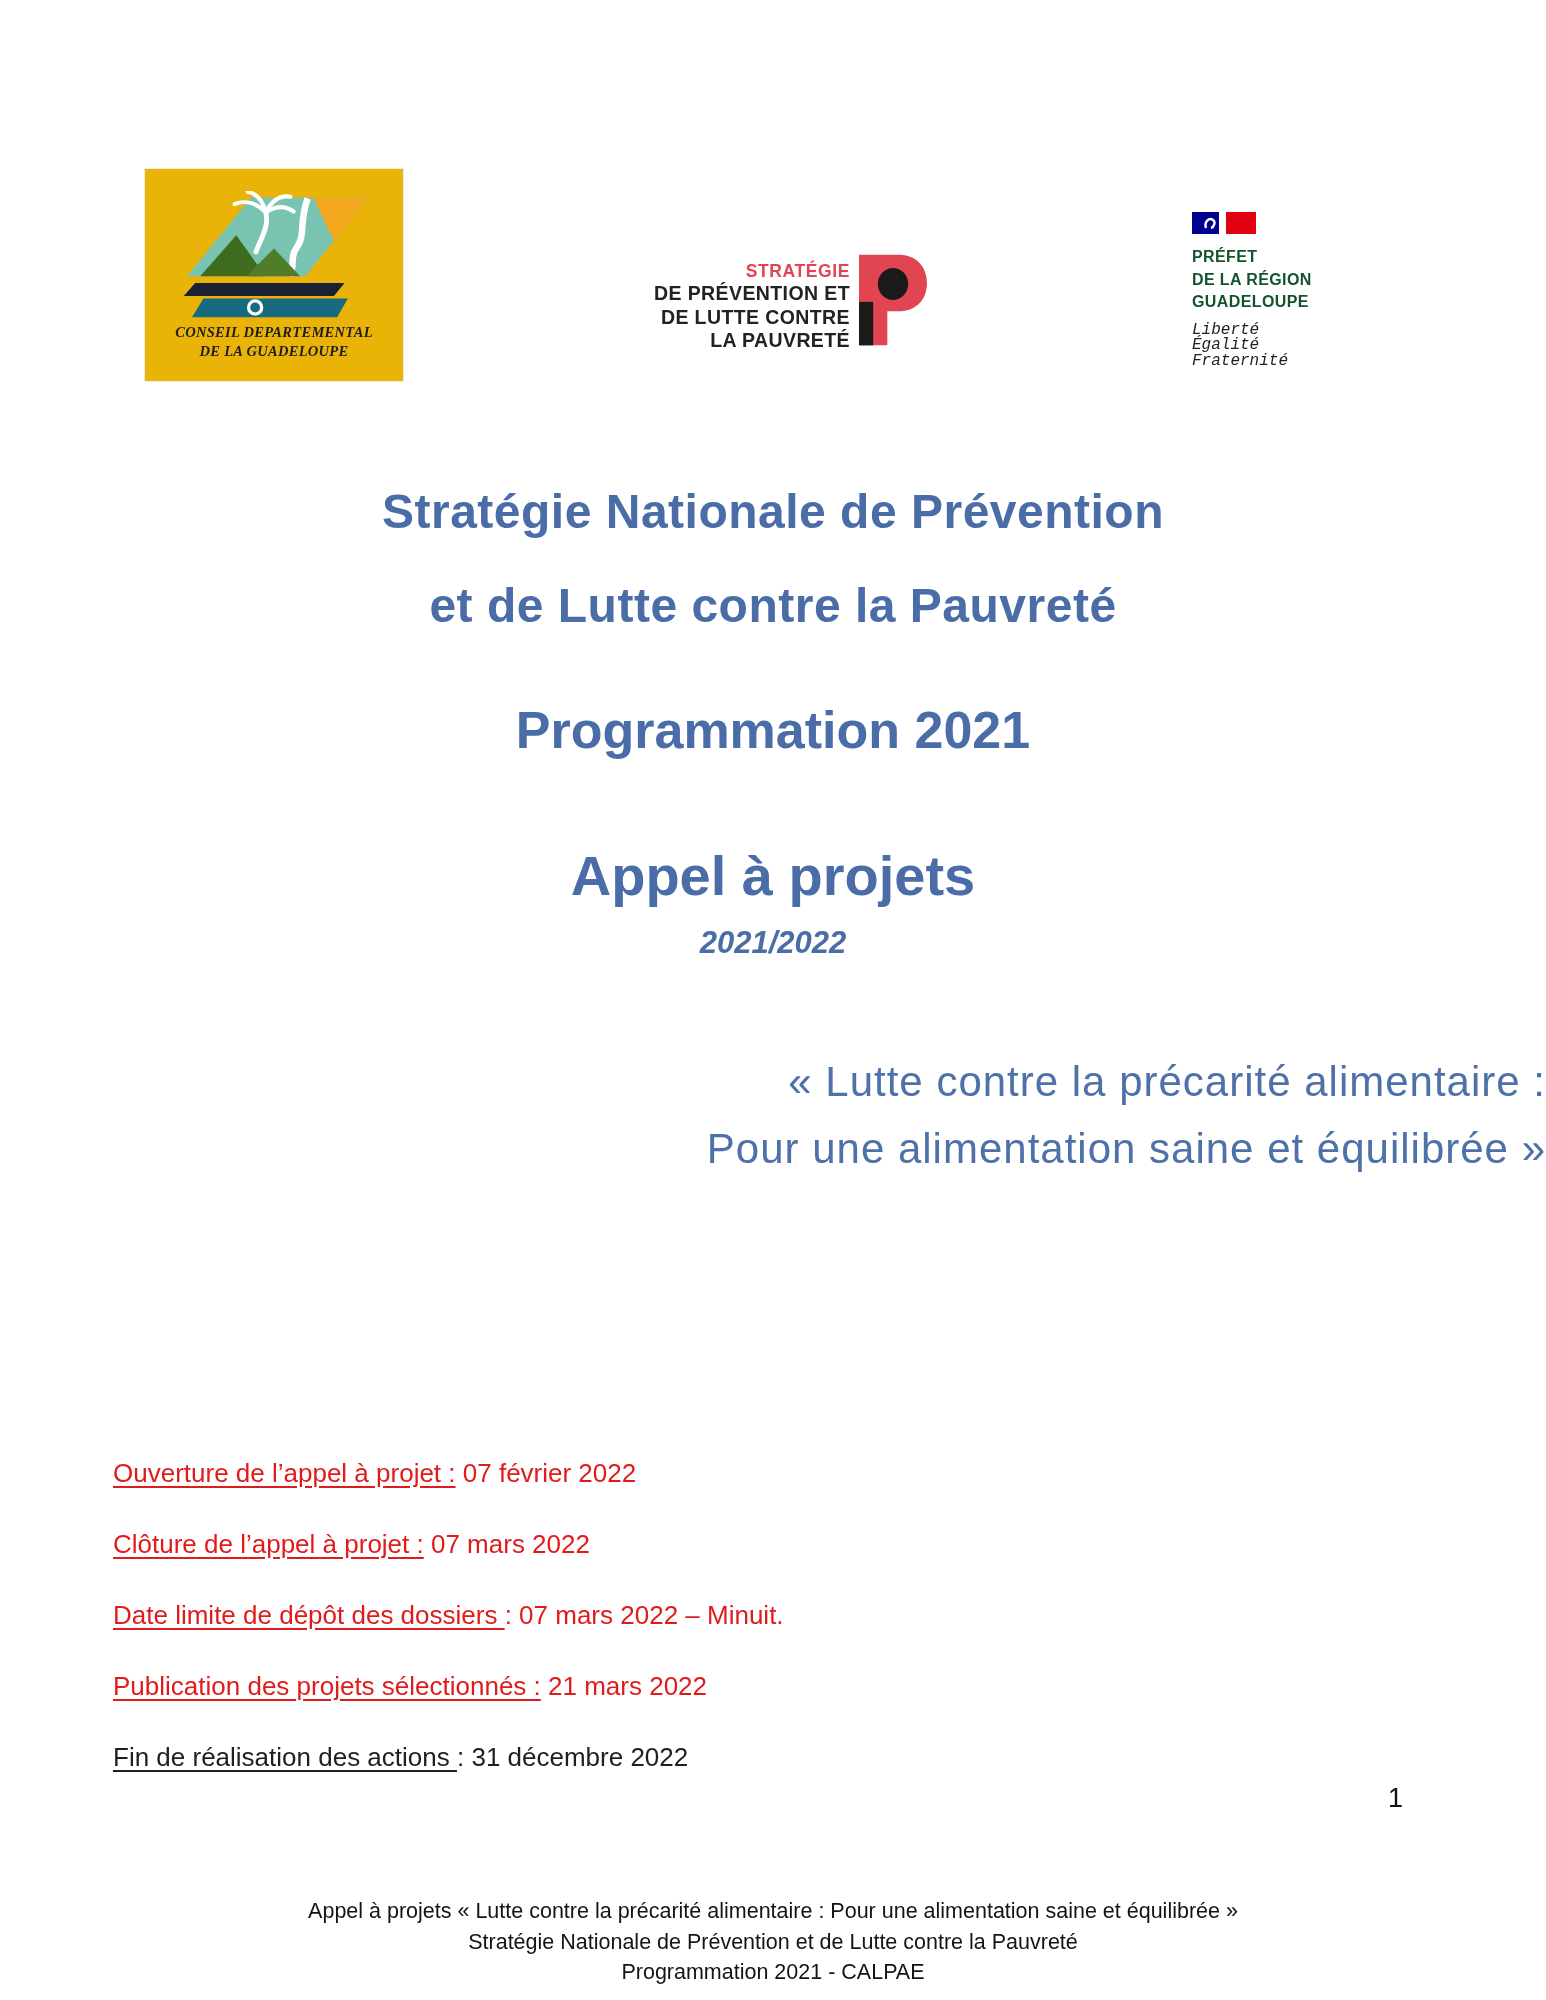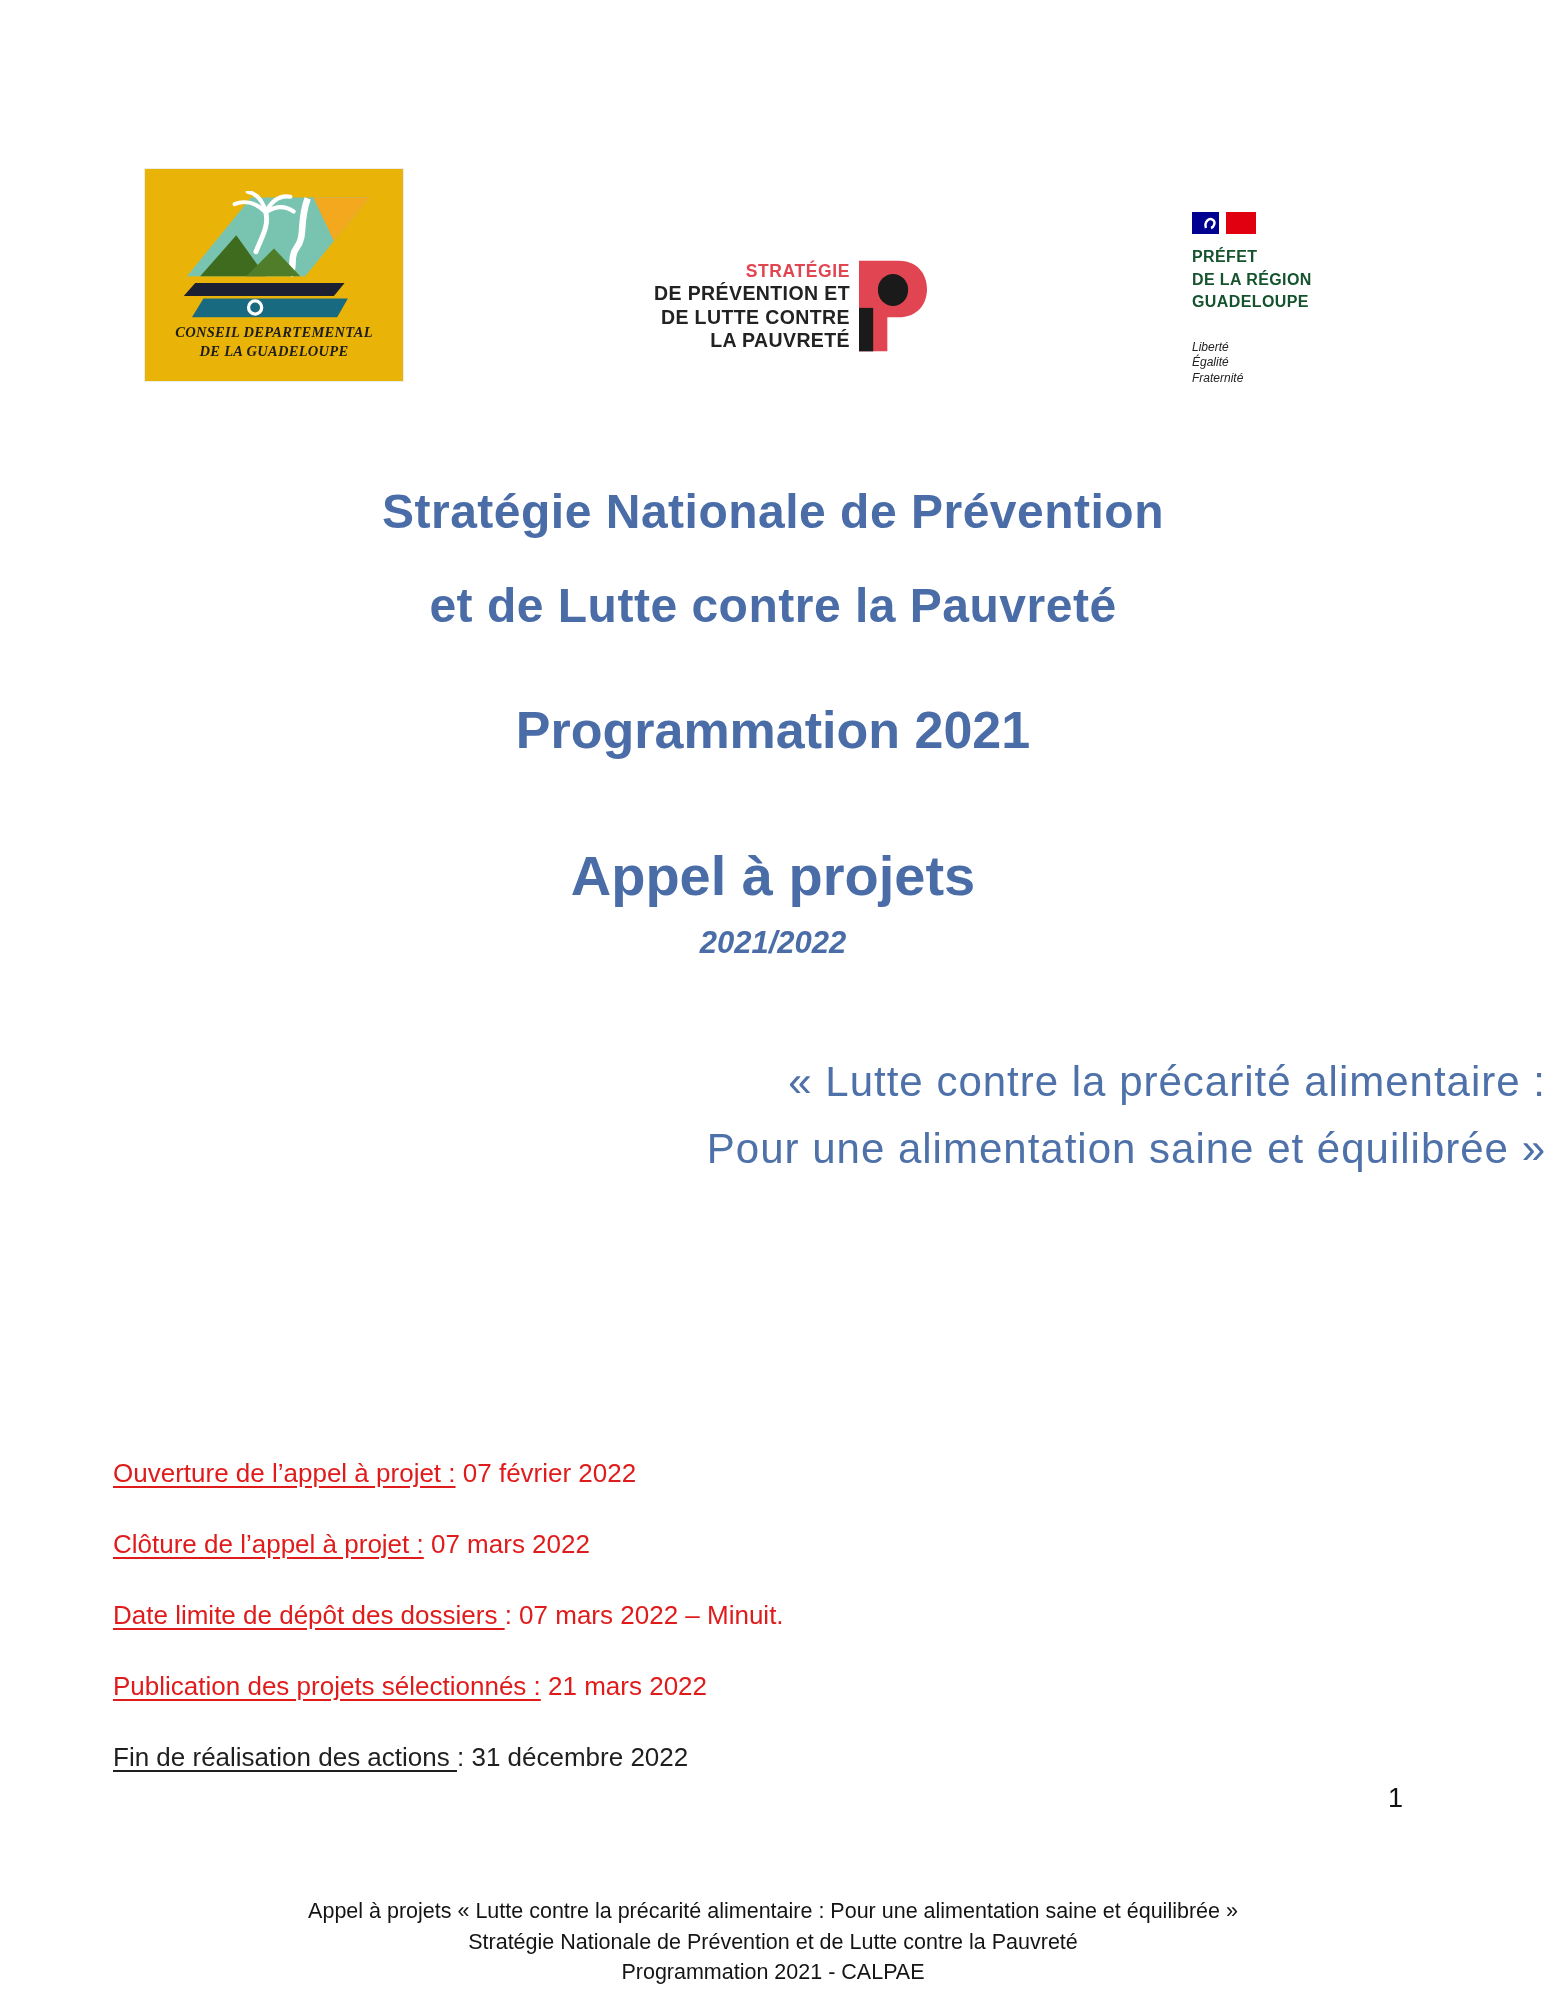--- a/index.html
+++ b/index.html
@@ -33,21 +33,21 @@
     font-size: 14.5px;
     line-height: 19px;
     color: #1d1d1d;
     letter-spacing: 0.3px;
   }
 
   .strategie-logo {
     position: absolute;
     left: 642px; top: 253px;
     display: flex;
-    align-items: flex-end;
+    align-items: flex-start;
   }
   .strategie-text {
     text-align: right;
     padding-top: 8px;
     width: 208px;
   }
   .strategie-line1 {
     color: #e24552;
     font-weight: bold;
     font-size: 17.5px;
@@ -69,24 +69,24 @@
   }
   .prefet-line {
     color: #14532d;
     font-weight: bold;
     font-size: 16px;
     line-height: 22.5px;
     letter-spacing: 0.4px;
   }
   .prefet-lines { margin-top: 7px; }
   .prefet-motto {
-    margin-top: 26px;
-    font-family: Liberation Sans, sans-serif;
+    margin-top: 9px;
+    font-family: Liberation Mono, monospace;
     font-style: italic;
-    font-size: 12px;
+    font-size: 16px;
     line-height: 15.5px;
     color: #222222;
   }
 
   
   .main-title {
     position: absolute;
     top: 465px; left: 0;
     width: 100%;
     text-align: center;

